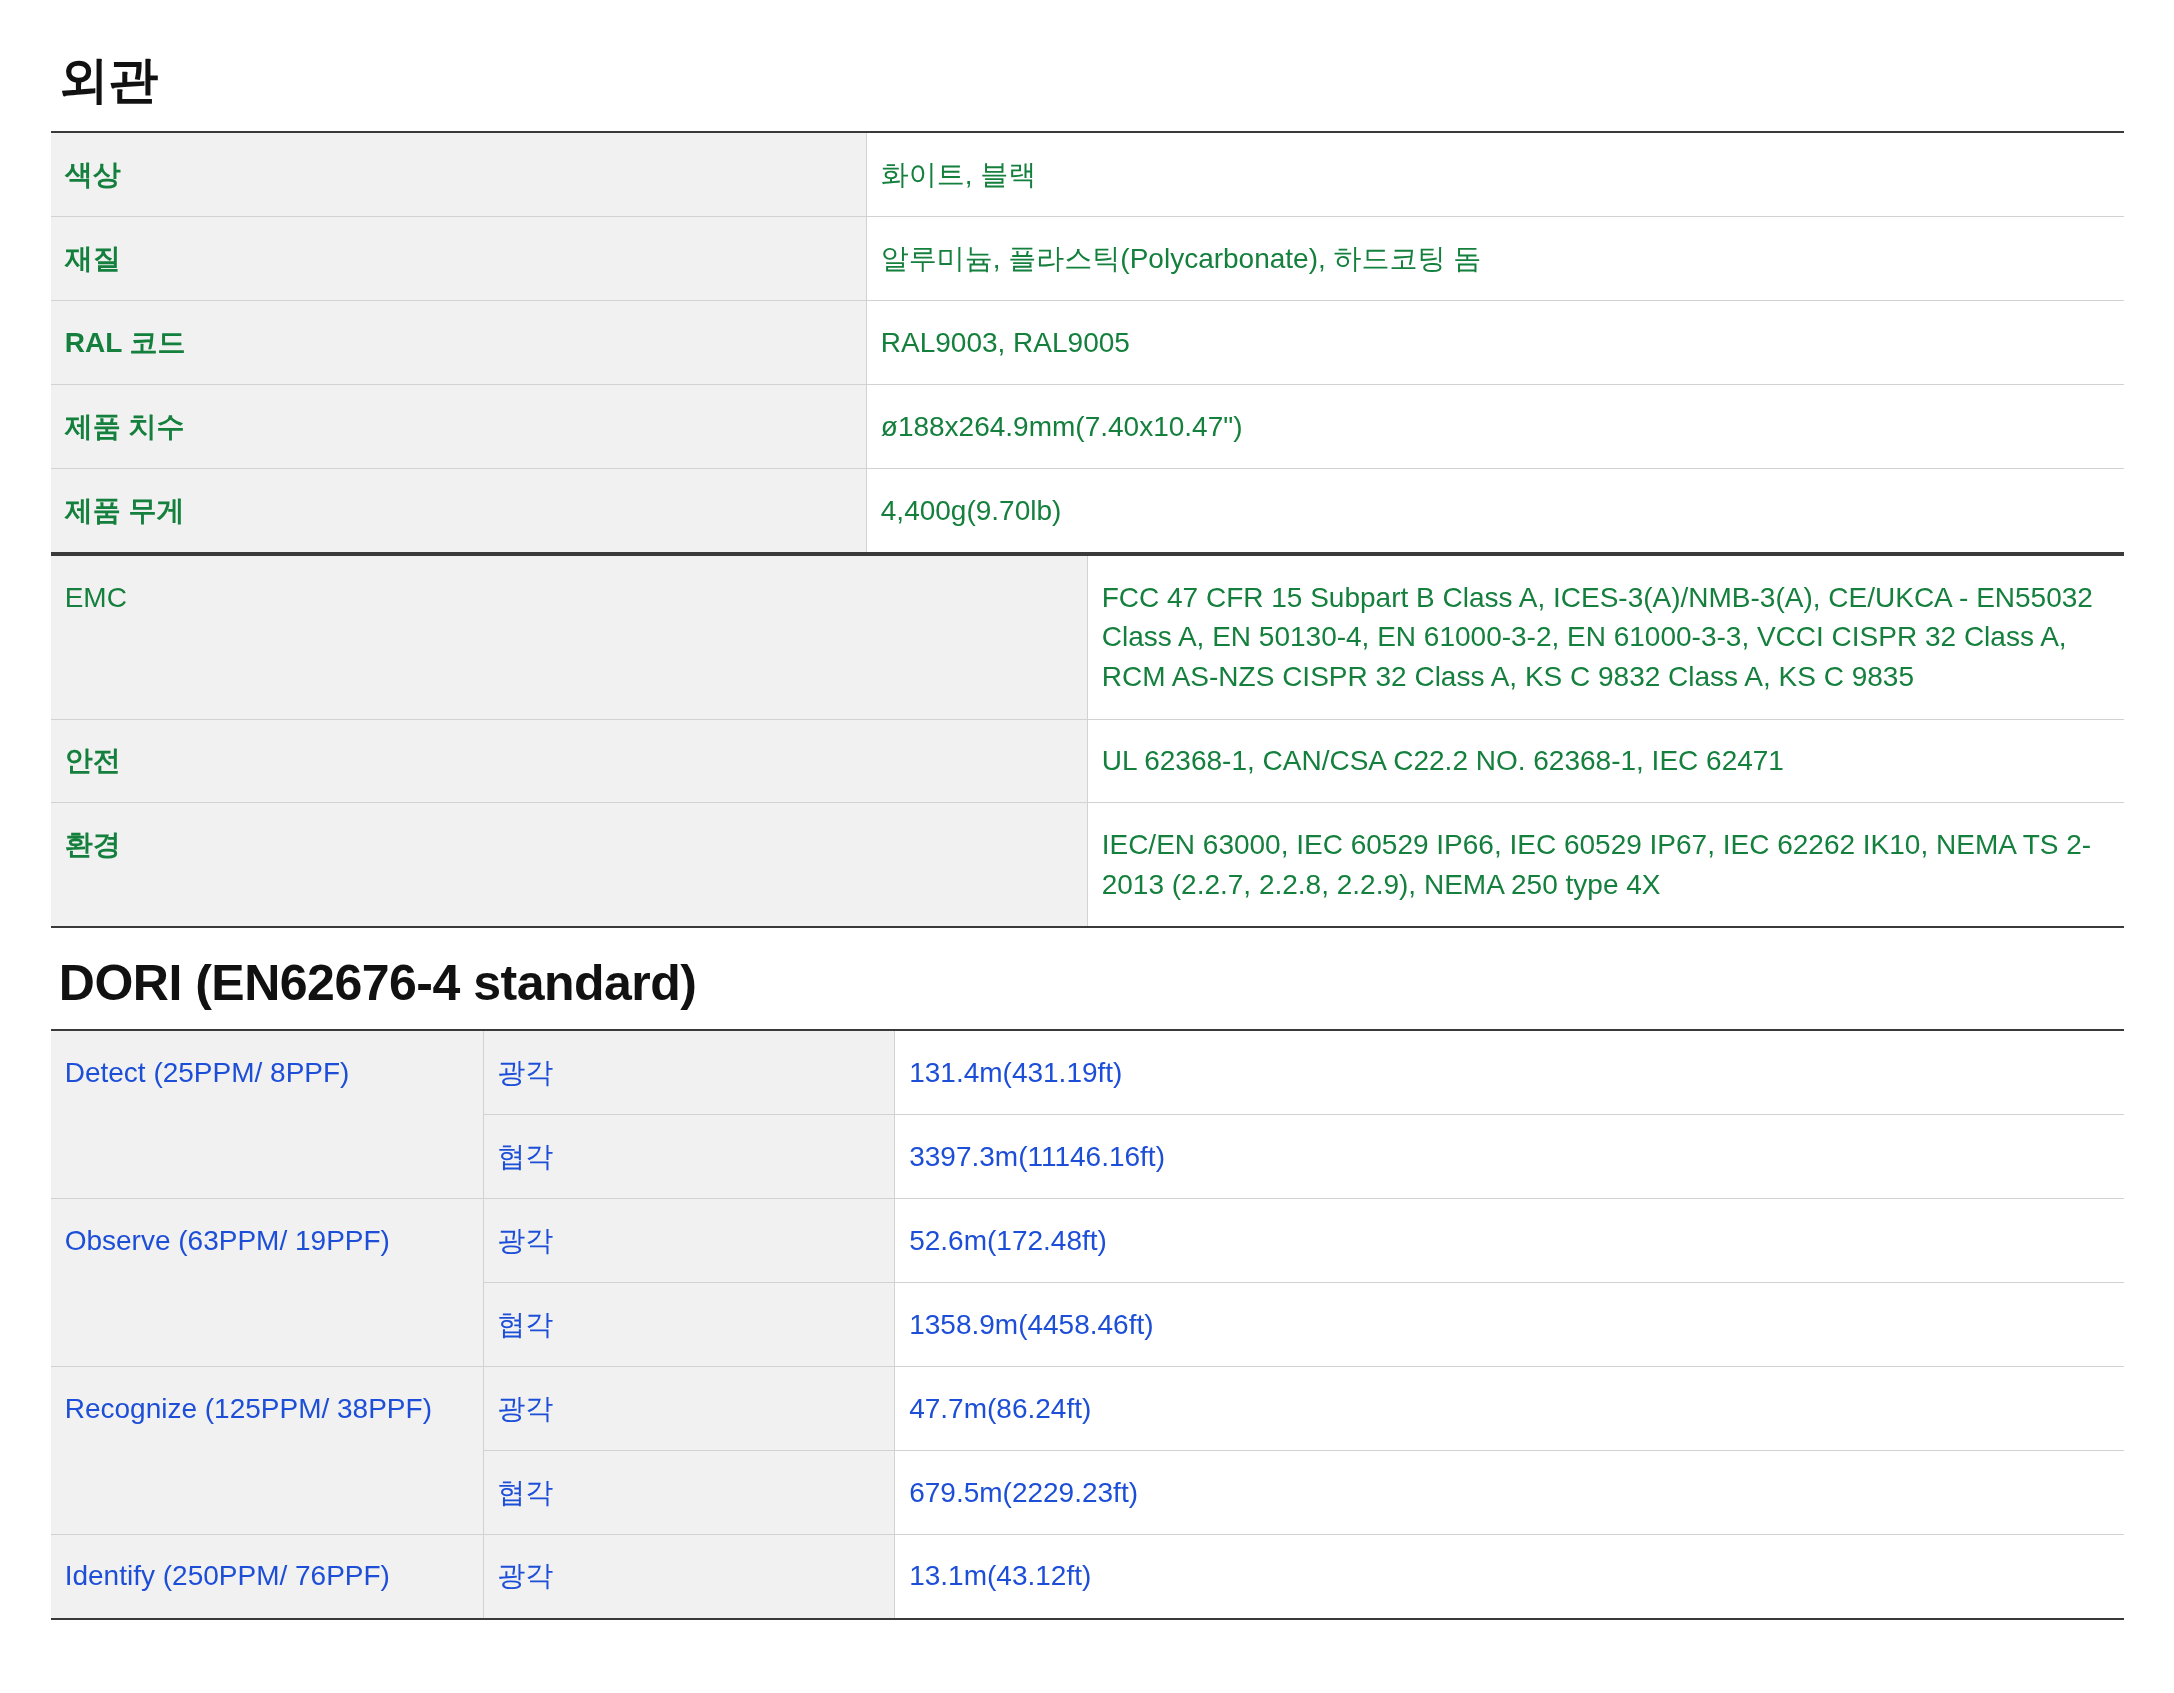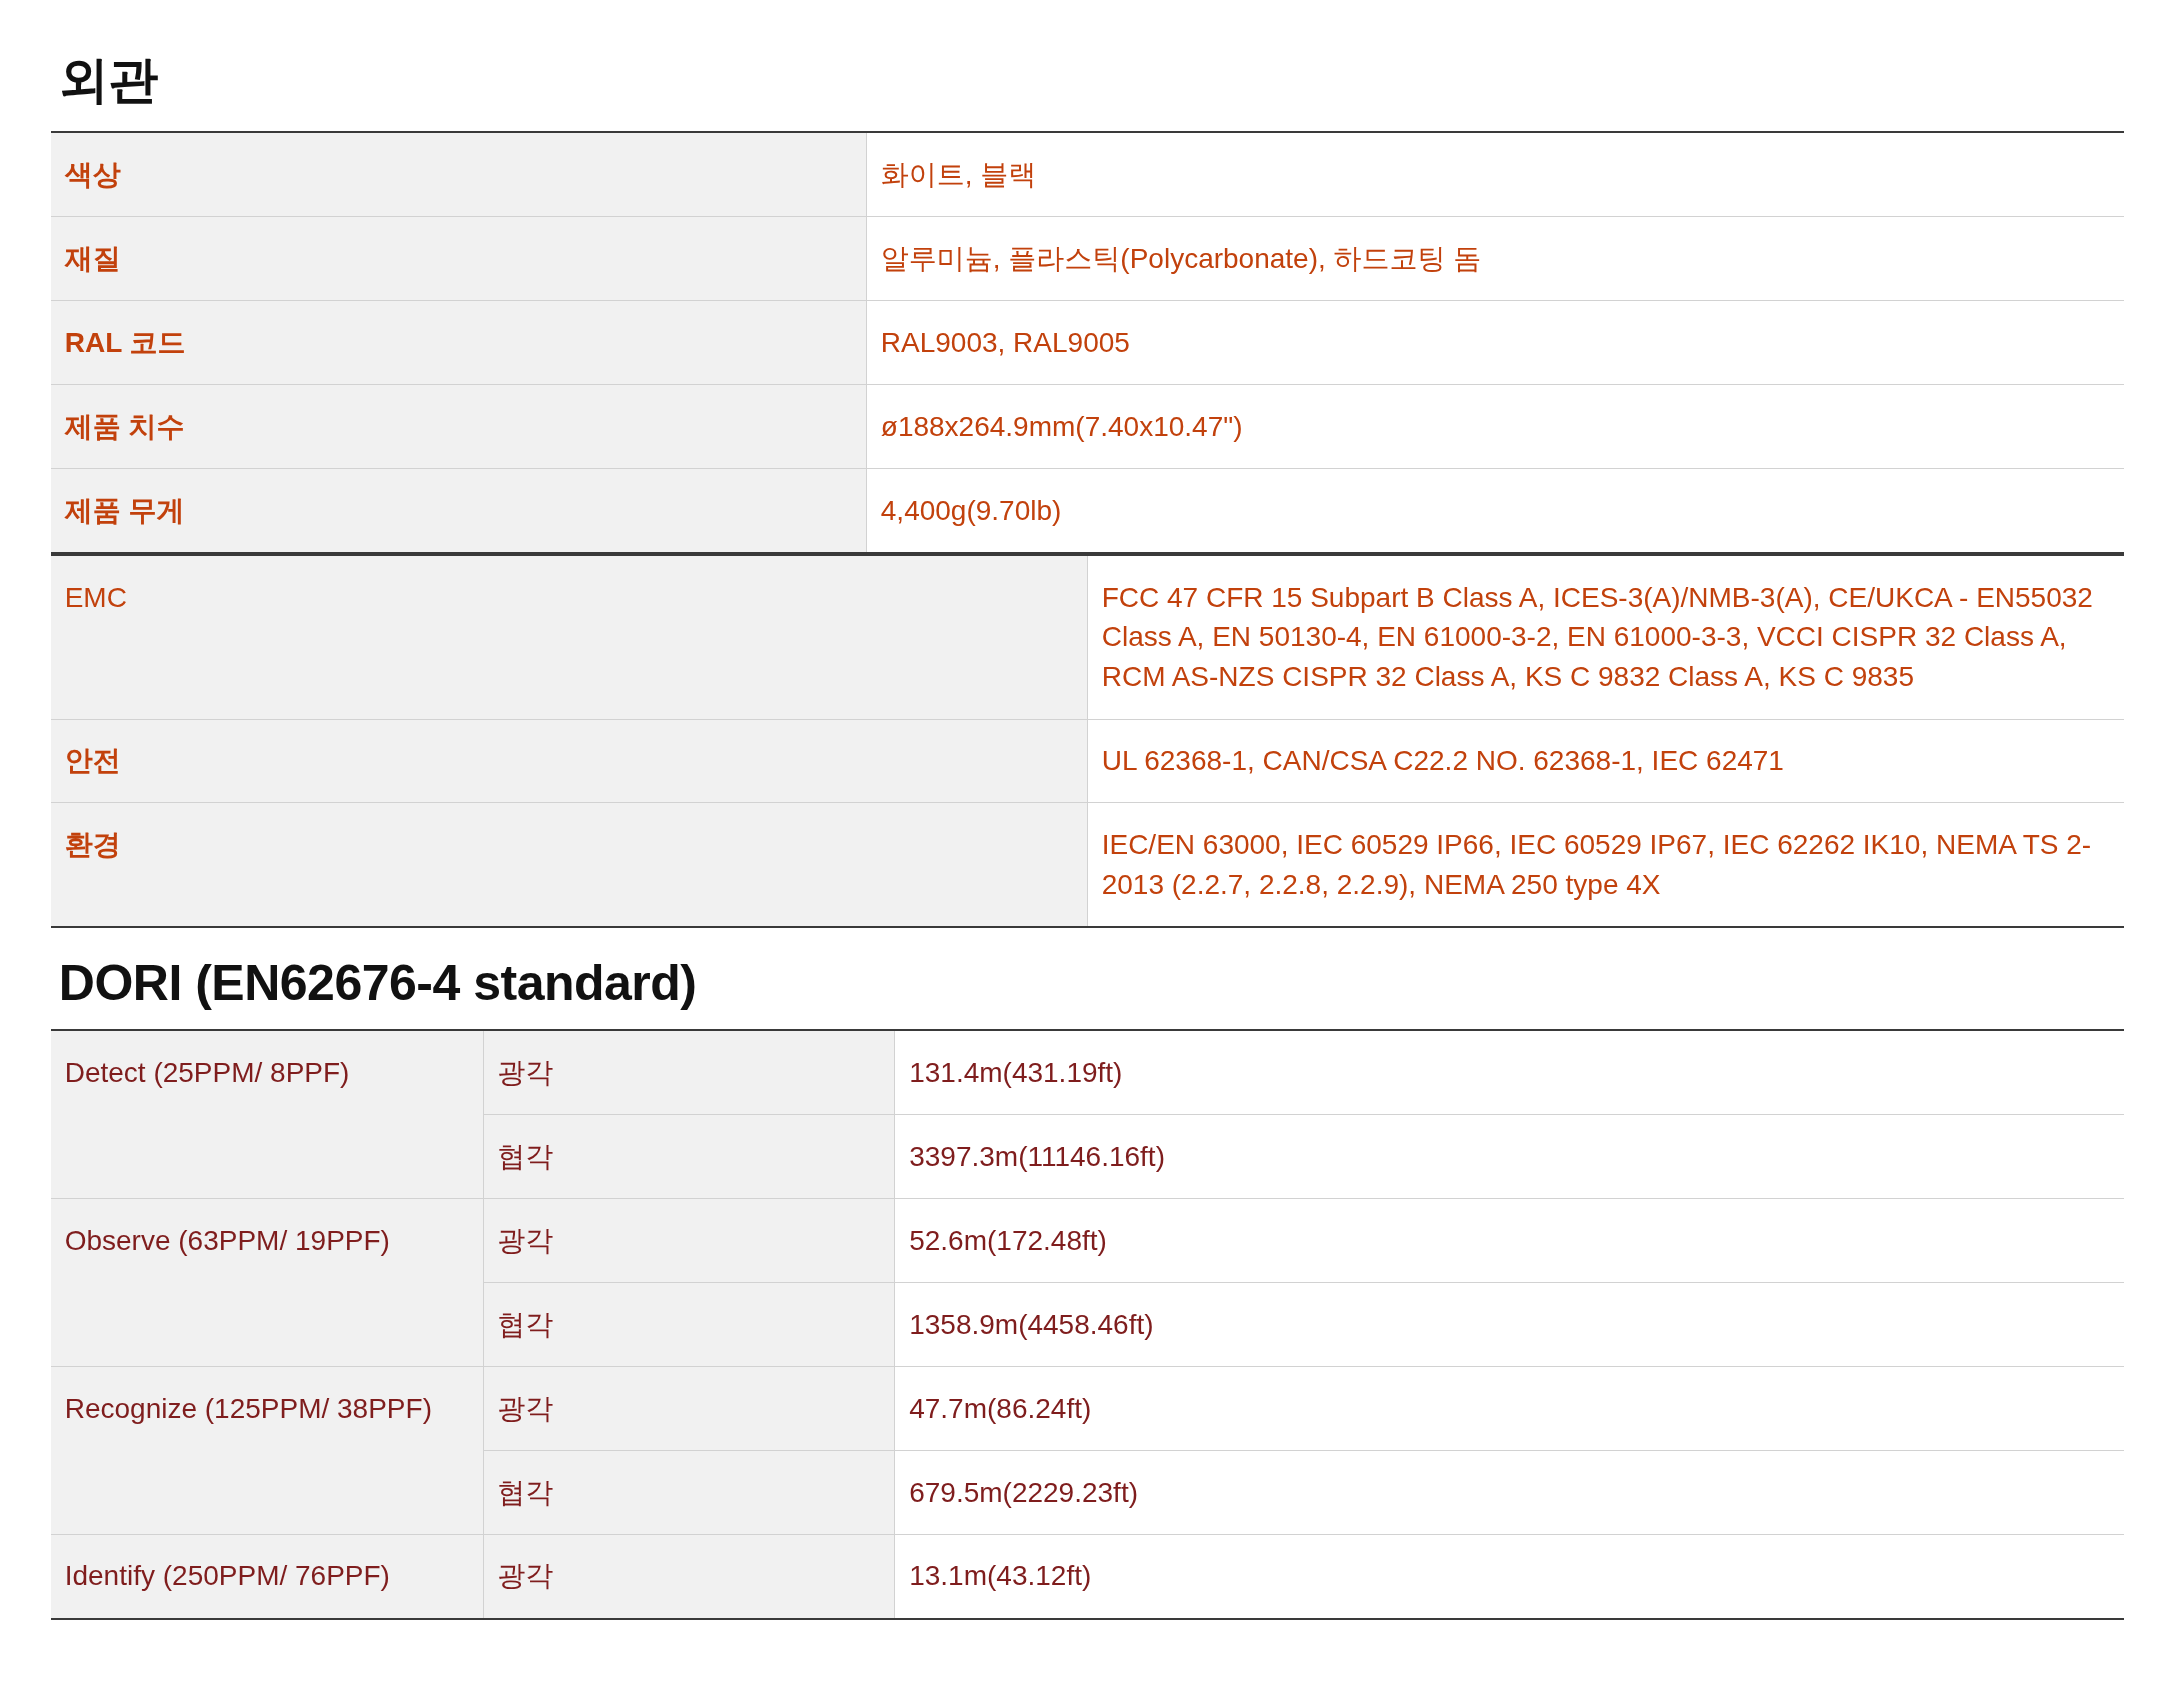--- a/index.html
+++ b/index.html
@@ -33,21 +33,21 @@
     border-collapse: collapse;
     table-layout: fixed;
   }
   table.spec td {
     border-top: 1px solid #d2d2d2;
     border-bottom: 1px solid #d2d2d2;
     vertical-align: top;
     padding: 21.6px 13.7px 21.6px 13.7px;
     font-size: 28px;
     line-height: 1.42;
-    color: #c2410c;
+    color: #15803d;
   }
   table.spec tr:first-child td {
     border-top: 2px solid #3a3a3a;
   }
   table.spec tr:last-child td {
     border-bottom: 2px solid #3a3a3a;
   }
   td.label {
     background: #f1f1f1;
     font-weight: 700;
@@ -73,21 +73,21 @@
     border-collapse: collapse;
     table-layout: fixed;
   }
   table.dori td {
     border-top: 1px solid #d2d2d2;
     border-bottom: 1px solid #d2d2d2;
     vertical-align: top;
     padding: 21.6px 13.7px 21.6px 13.7px;
     font-size: 28px;
     line-height: 1.42;
-    color: #7f1d1d;
+    color: #1d4ed8;
   }
   table.dori tr:first-child td {
     border-top: 2px solid #3a3a3a;
   }
   table.dori tr:last-child td {
     border-bottom: 2px solid #3a3a3a;
   }
   td.dori-cat {
     background: #f1f1f1;
     width: 19.5%;

